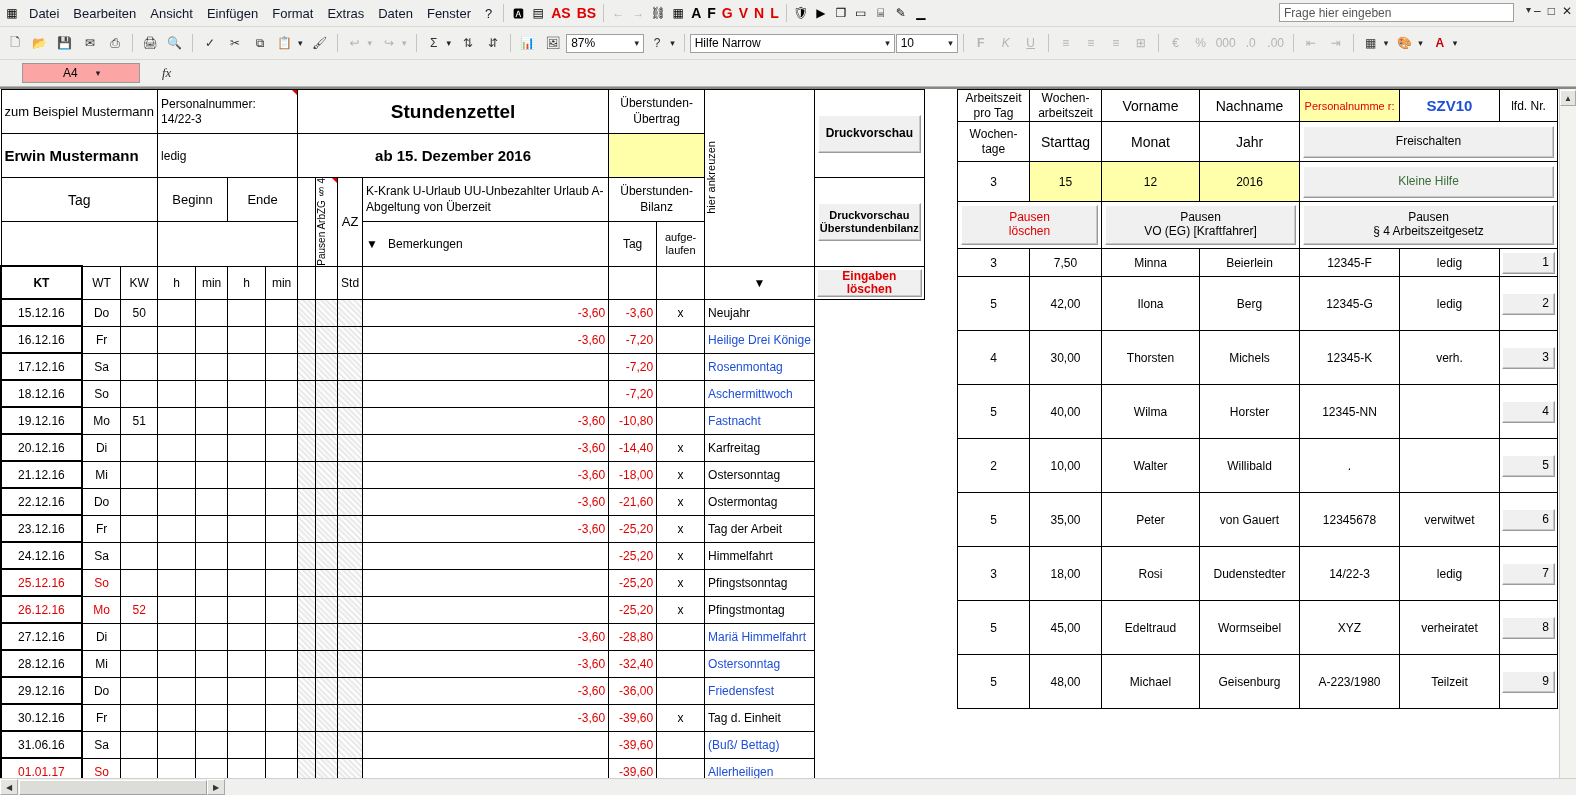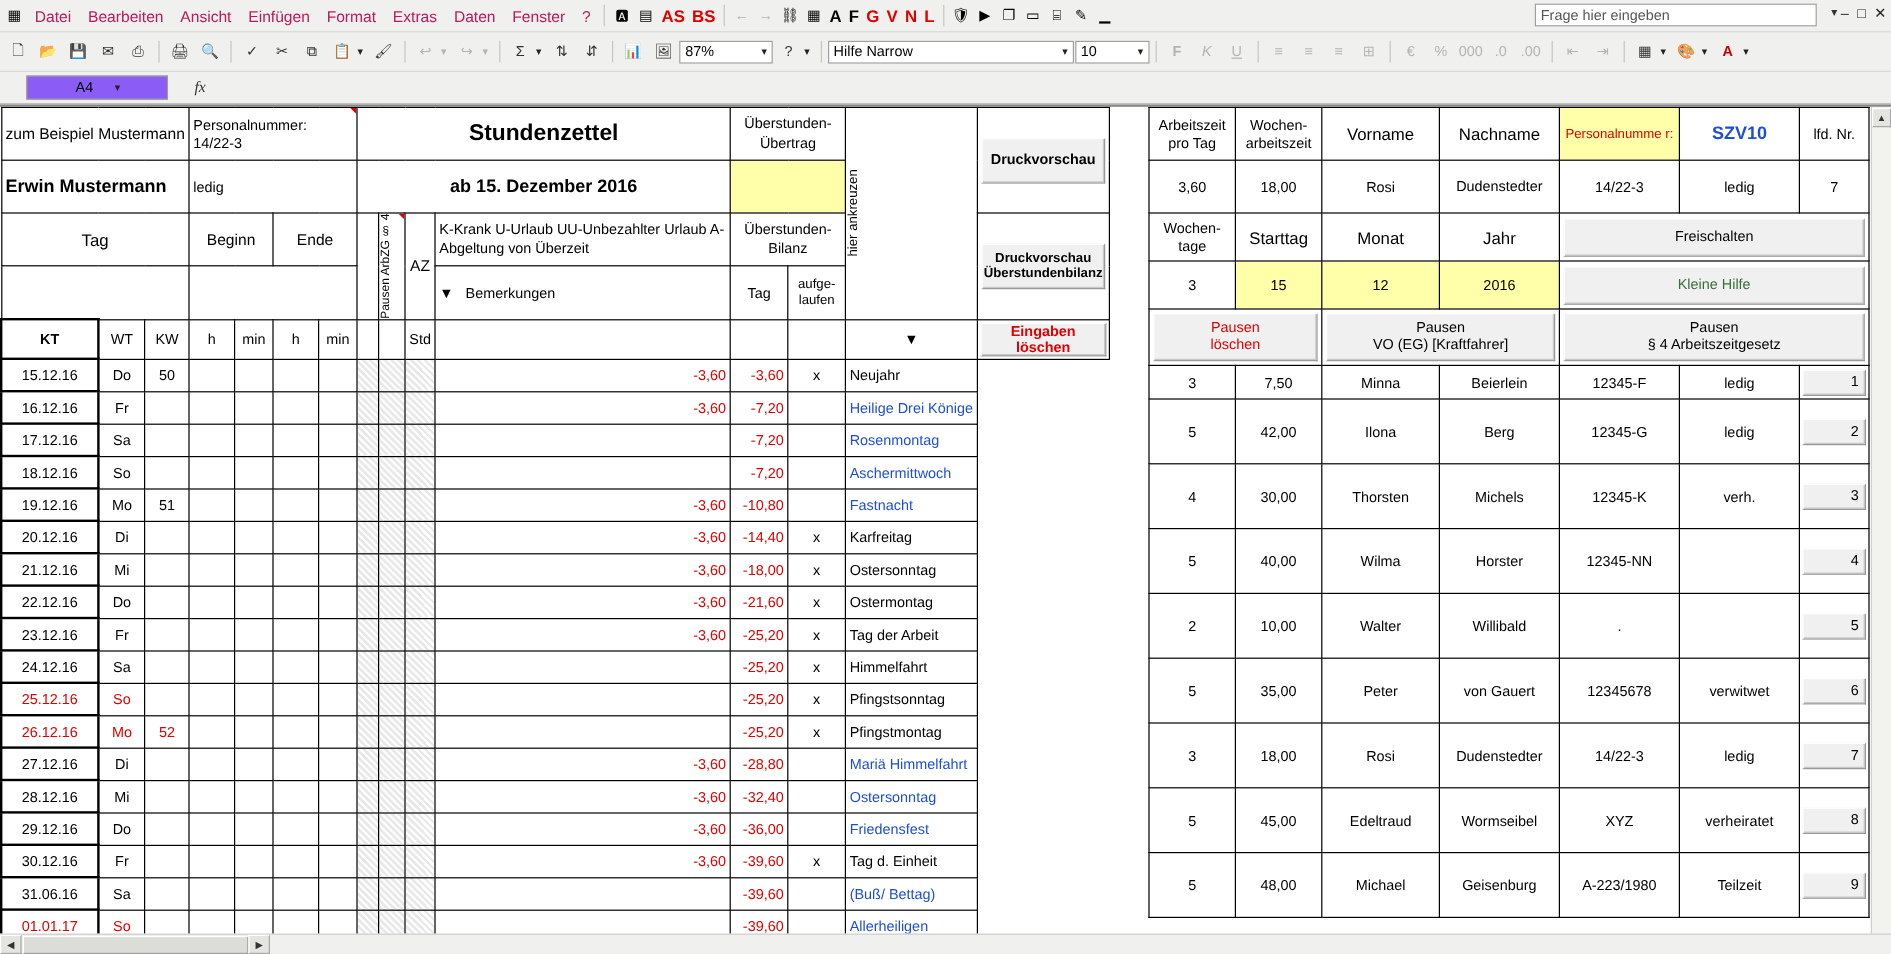--- a/index.html
+++ b/index.html
@@ -6,40 +6,40 @@
   body{
     width:1576px;height:795px;overflow:hidden;
     font-family:"Liberation Sans",sans-serif;
     font-size:12px;color:#000;background:#fff;
     -webkit-font-smoothing:antialiased;
   }
   .app{width:1576px;height:795px;display:flex;flex-direction:column;background:#f0f0f0;}
 
   
   .menubar{height:26px;display:flex;align-items:center;background:#f0f0ee;border-bottom:1px solid #d8d8d4;padding-left:2px;position:relative;}
-  .menu-item{padding:3px 7px;font-size:13px;color:#be185d;white-space:nowrap;}
+  .menu-item{padding:3px 7px;font-size:13px;color:#0f172a;white-space:nowrap;}
   .mini-ico{width:20px;height:20px;display:inline-flex;align-items:center;justify-content:center;font-size:12px;}
   .tb-sep{width:1px;height:18px;background:#c6c6c0;margin:0 4px;}
   .bigletter{font-weight:bold;font-size:14px;padding:0 3px;}
   .askbox{position:absolute;right:62px;top:3px;width:235px;height:19px;background:#fff;border:1px solid #a0a0a0;font-size:12px;color:#555;padding:1px 4px;box-sizing:border-box;display:flex;align-items:center;}
   .askarrow{position:absolute;right:45px;top:4px;font-size:10px;color:#333;}
   .wincontrols{position:absolute;right:4px;top:4px;display:flex;gap:7px;font-size:12px;color:#222;}
 
   
   .toolbar{height:32px;display:flex;align-items:center;background:#f0f0ee;border-bottom:1px solid #d8d8d4;padding-left:3px;gap:1px;}
   .tb-btn{width:22px;height:22px;display:flex;align-items:center;justify-content:center;font-size:12px;color:#333;border:1px solid transparent;border-radius:2px;}
   .zoombox{display:flex;align-items:center;border:1px solid #a0a0a0;background:#fff;height:19px;width:78px;font-size:12px;padding-left:4px;box-sizing:border-box;justify-content:space-between;}
   .fontbox{display:flex;align-items:center;border:1px solid #a0a0a0;background:#fff;height:19px;width:205px;font-size:12px;padding-left:4px;box-sizing:border-box;justify-content:space-between;}
   .sizebox{display:flex;align-items:center;border:1px solid #a0a0a0;background:#fff;height:19px;width:62px;font-size:12px;padding-left:4px;box-sizing:border-box;justify-content:space-between;}
   .cbarrow{font-size:9px;color:#222;padding-right:4px;}
   .dis{color:#b4b4b4;}
 
   
   .formulabar{height:26px;display:flex;align-items:center;background:#f0f0ee;border-bottom:1px solid #b6b6b0;}
-  .namebox{width:118px;height:20px;border:1px solid #9a9a9a;background:#8b5cf6;margin-left:22px;display:flex;align-items:center;padding-left:40px;box-sizing:border-box;font-size:12px;}
+  .namebox{width:118px;height:20px;border:1px solid #9a9a9a;background:#fca5a5;margin-left:22px;display:flex;align-items:center;padding-left:40px;box-sizing:border-box;font-size:12px;}
   .nb-arrow{font-size:9px;margin-left:18px;color:#222;}
   .fx{margin-left:22px;font-style:italic;font-family:"Liberation Serif",serif;font-size:13px;color:#333;}
   .fline{flex:1;height:20px;margin:0 4px;}
 
   
   .sheetwrap{flex:1;position:relative;background:#fff;overflow:hidden;border-top:2px solid #888;}
   table.grid{border-collapse:collapse;table-layout:fixed;}
   table.grid td{border:1px solid #c9c9c9;padding:0 3px;font-size:12px;vertical-align:middle;overflow:hidden;white-space:nowrap;}
   .b{border:1px solid #000 !important;}
   .thick{border:2px solid #000 !important;}
@@ -646,45 +646,36 @@
         <col style="width:72px">
           <col style="width:72px">
           <col style="width:98px">
           <col style="width:100px">
           <col style="width:100px">
           <col style="width:100px">
           <col style="width:58px">
       </colgroup>
 
       <tbody>
-          <tr style="height:44px">
+          <tr style="height:32px">
         <td class="b c" style="font-size:12px;line-height:1.25">
           <span>Arbeitszeit</span><br>
           <span>pro Tag</span>
         </td>
         <td class="b c" style="font-size:12px;line-height:1.25">
           <span>Wochen-</span><br>
           <span>arbeitszeit</span>
         </td>
         <td class="b c" style="font-size:14px">Vorname</td>
         <td class="b c" style="font-size:14px">Nachname</td>
         <td class="b c yellow red" style="font-size:11px;white-space:normal">Personalnumme r:</td>
         <td class="b c gray bold" style="font-size:15px">SZV10</td>
         <td class="b c" style="font-size:12px">lfd. Nr.</td>
       </tr>
 
-      <tr style="height:44px">
-        <td class="b c">3,60</td>
-        <td class="b c">18,00</td>
-        <td class="b c">Rosi</td>
-        <td class="b c" style="white-space:normal;line-height:1.15">Dudenstedter</td>
-        <td class="b c">14/22-3</td>
-        <td class="b c">ledig</td>
-        <td class="b c">7</td>
-      </tr>
 
       <tr style="height:40px">
         <td class="b c" style="font-size:12px;line-height:1.25">
           <span>Wochen-</span><br>
           <span>tage</span>
         </td>
         <td class="b c" style="font-size:14px">Starttag</td>
         <td class="b c" style="font-size:14px">Monat</td>
         <td class="b c" style="font-size:14px">Jahr</td>
         <td colspan="3" class="b" style="padding:3px">

